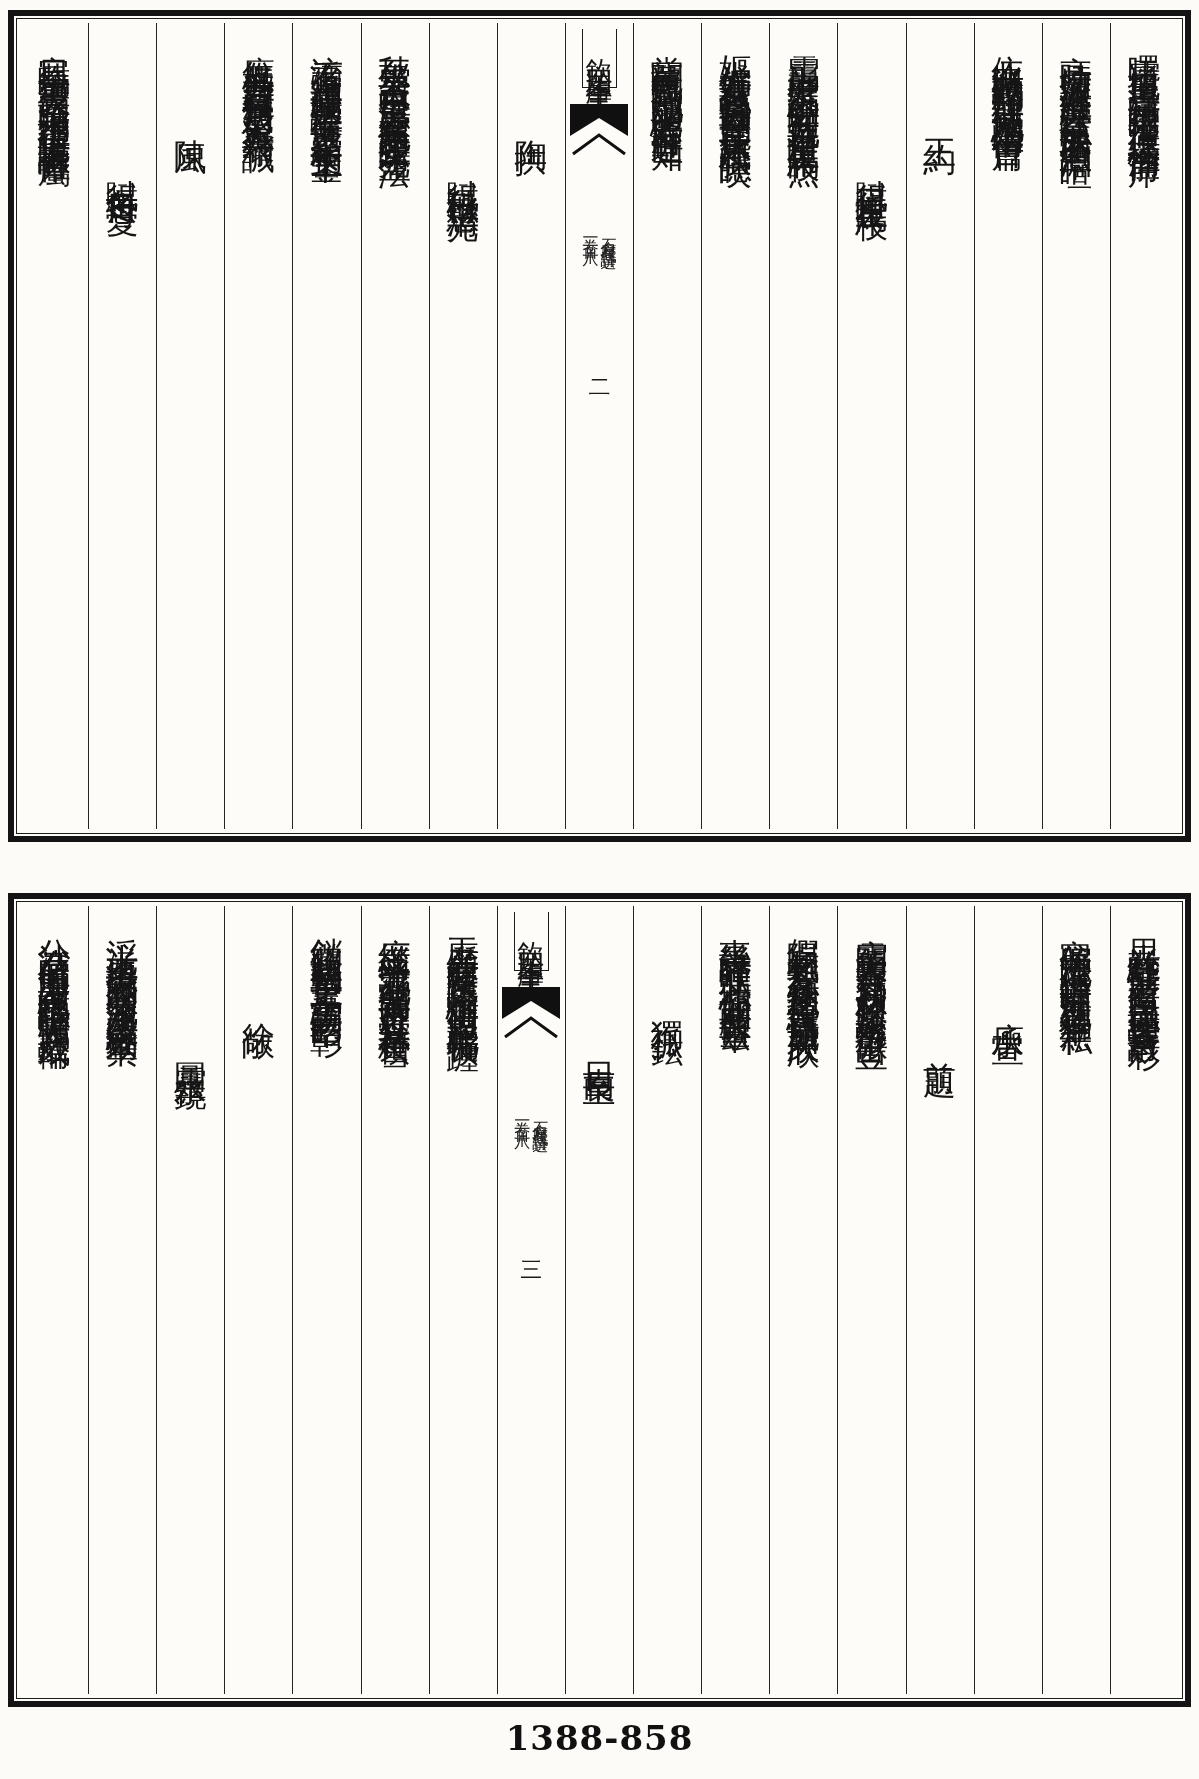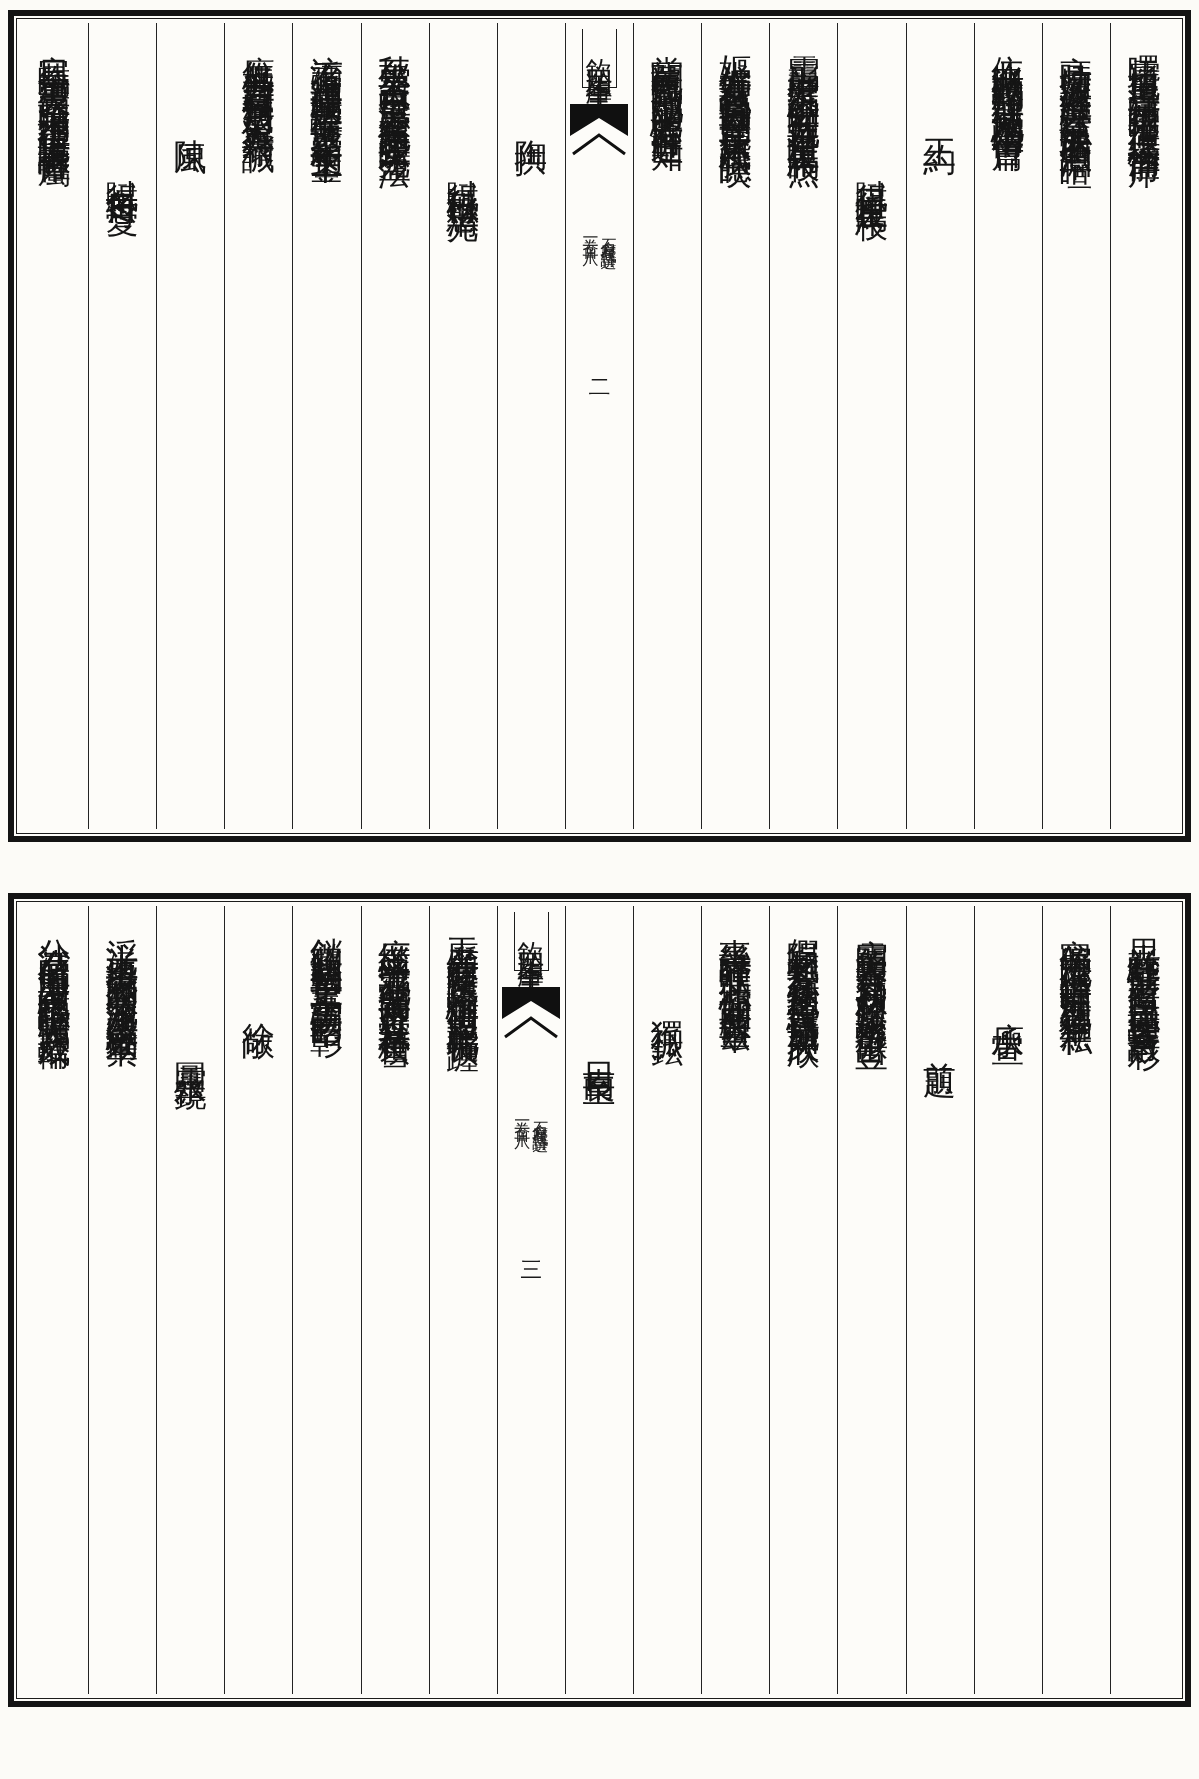--- a/index.html
+++ b/index.html
@@ -195,13 +195,14 @@
   </div>
         <div class="col col-poem">
     <span class="vtext">浮光上東洛揚彩滿圓靈明滅淪江水盈虛逐砌蓂不</span>
   </div>
         <div class="col col-poem">
     <span class="vtext">分沙岸白偏照海山青練色臨牕牖蟾光靄户庭成輪</span>
   </div>
       </div>
   </div>
 
+  <div class="footer">1388-858</div>
 </div>
 
 </body></html>

